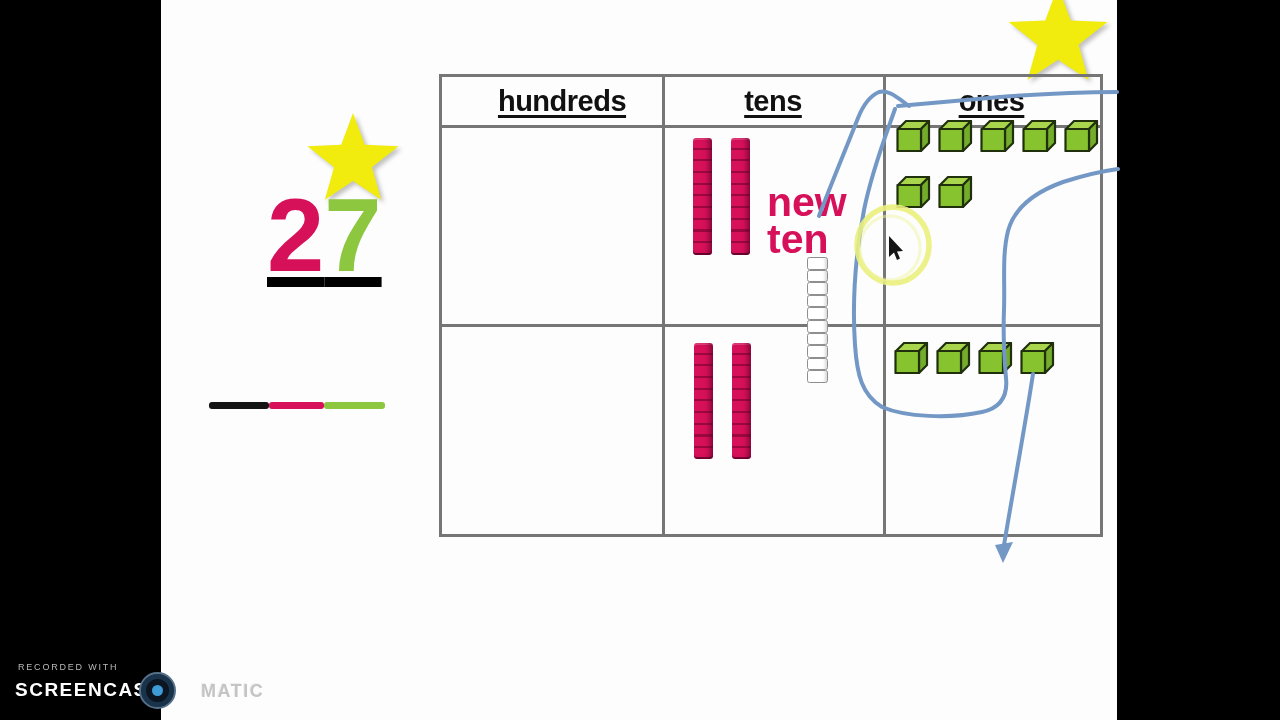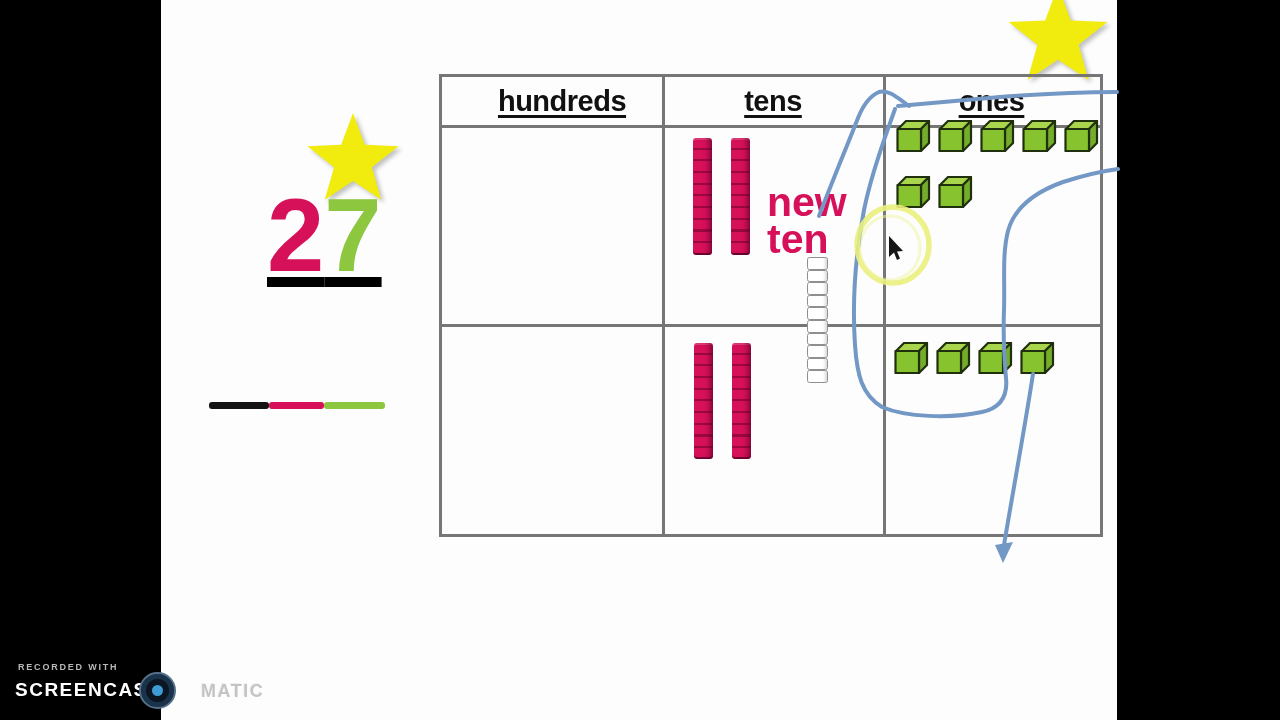--- a/index.html
+++ b/index.html
@@ -58,21 +58,21 @@
 
   
   .cube-group{position:absolute;display:flex;flex-wrap:wrap;column-gap:7px;row-gap:24px;}
   .cubes-r1{left:896px;top:120px;width:207px;}
   .cubes-r2{left:894px;top:342px;width:230px;}
 
   
   .overlay{position:absolute;left:0;top:0;width:1280px;height:720px;pointer-events:none;}
 
   
-  .wm-rec{position:absolute;left:18px;top:662px;font-size:9px;font-weight:bold;
+  .wm-rec{position:absolute;left:18px;top:662px;font-size:9px;font-weight:normal;
           color:#b9b9b9;letter-spacing:1.8px;}
   .wm-brand{position:absolute;left:15px;top:679px;font-size:19px;font-weight:bold;
           color:#fff;letter-spacing:1.5px;}
   .wm-logo{position:absolute;left:139px;top:672px;width:37px;height:37px;border-radius:50%;
           background:#0b1622;border:2px solid #55718a;box-sizing:border-box;
           box-shadow:inset 0 0 0 5px rgba(60,120,170,.3);}
   .wm-logo .dot{position:absolute;left:50%;top:50%;width:11px;height:11px;margin:-5.5px 0 0 -5.5px;
           border-radius:50%;background:#3e9bd6;}
   .wm-suffix{position:absolute;left:177px;top:681px;font-size:18px;font-weight:bold;
           color:#c4c4c4;letter-spacing:1.5px;

